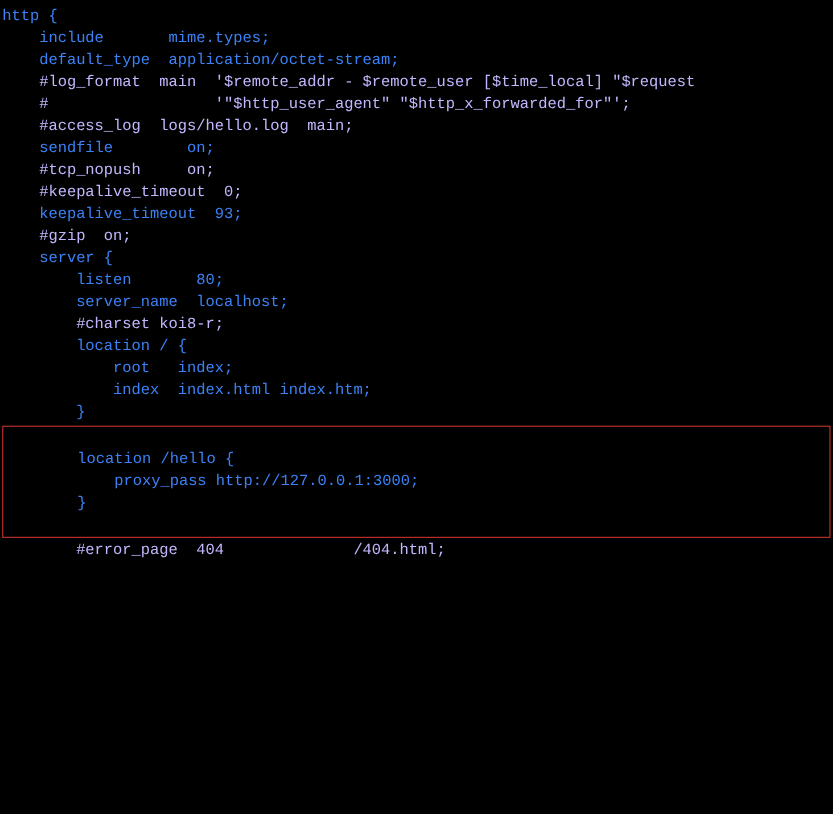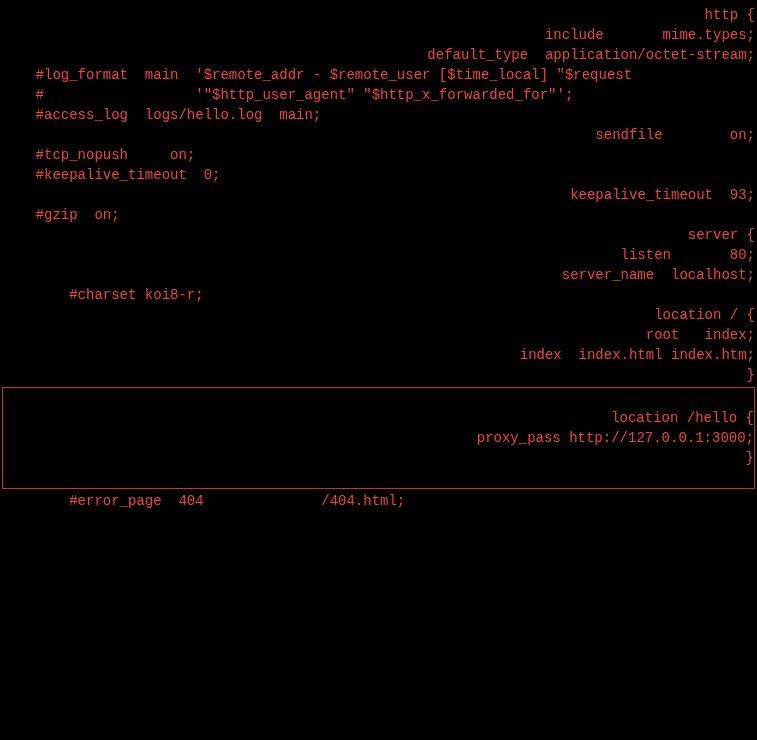--- a/index.html
+++ b/index.html
@@ -8,22 +8,22 @@
       font-family: 'Courier New', Consolas, monospace;
       font-size: 14px;
       line-height: 20px;
       color: #cccccc;
       width: 757px;
       height: 740px;
       overflow: hidden;
       padding: 5px 2px;
     }
     .line { white-space: pre; }
-    .comment { color: #ef4444; }
-    .plain { color: #ef4444; text-align: right; }
+    .comment { color: #c4b5fd; }
+    .plain { color: #3b82f6; }
     .highlight-box {
       border: 1px solid #c4342d;
       padding: 20px 0;
       margin: 2px 0;
     }
   </style>
 </head>
 <body>
 
 <div>

